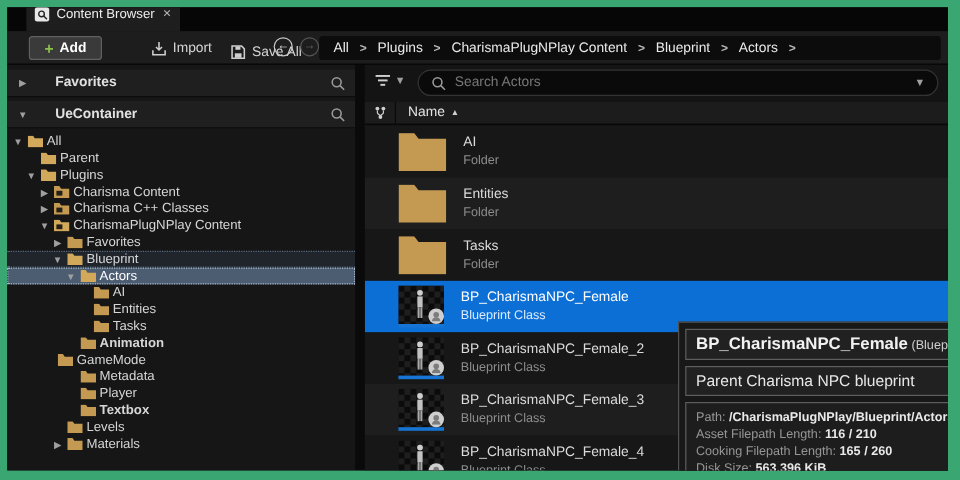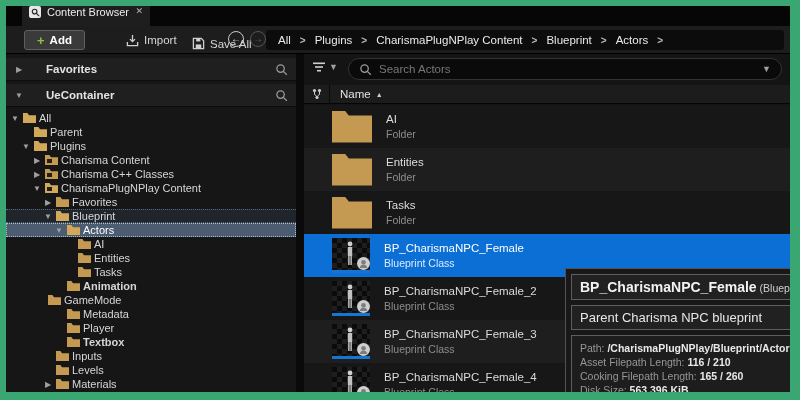--- a/index.html
+++ b/index.html
@@ -245,25 +245,20 @@
               <span>Player</span>
         </div>
         <div class="trow" style="padding-left:48px;font-weight:bold;">
           <span class="exp"></span>
               <span class="fico"></span>
               <span>Textbox</span>
         </div>
         <div class="trow" style="padding-left:37px;">
           <span class="exp"></span>
               <span class="fico"></span>
-              <span>Inputs</span>
-        </div>
-        <div class="trow" style="padding-left:37px;">
-          <span class="exp"></span>
-              <span class="fico"></span>
               <span>Levels</span>
         </div>
         <div class="trow" style="padding-left:37px;">
           <span class="exp">▶</span>
               <span class="fico"></span>
               <span>Materials</span>
         </div>
       </div>
     </div>
 

